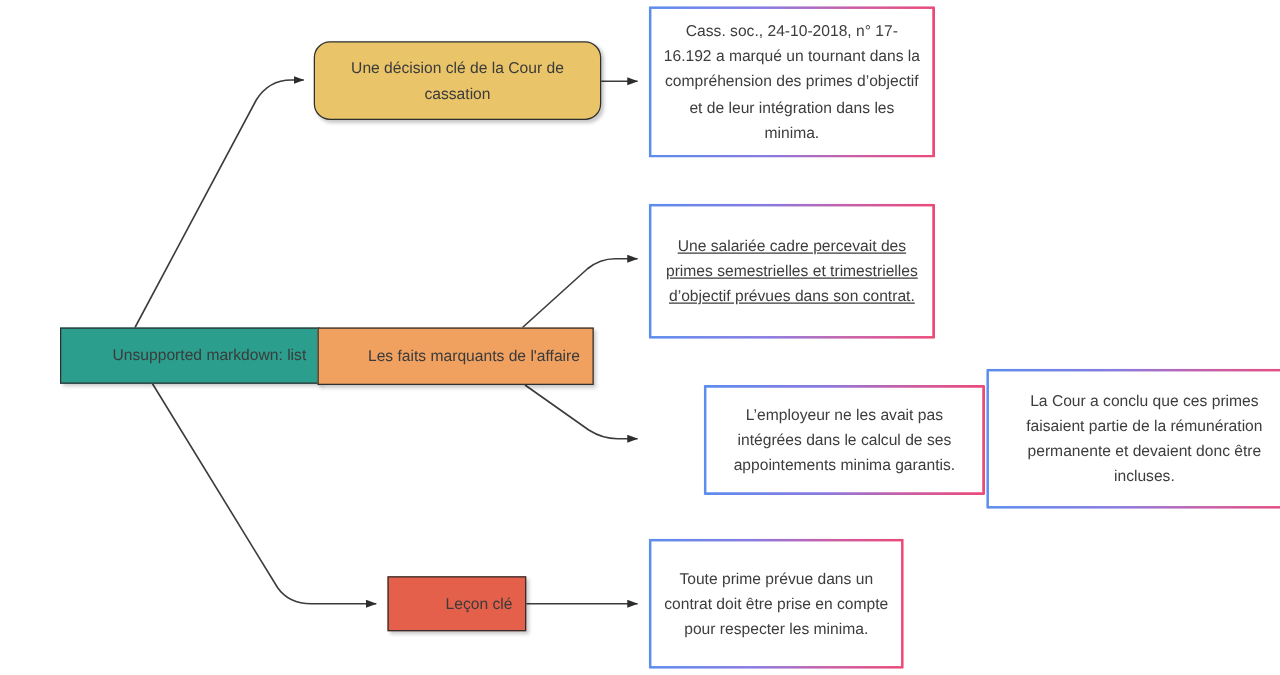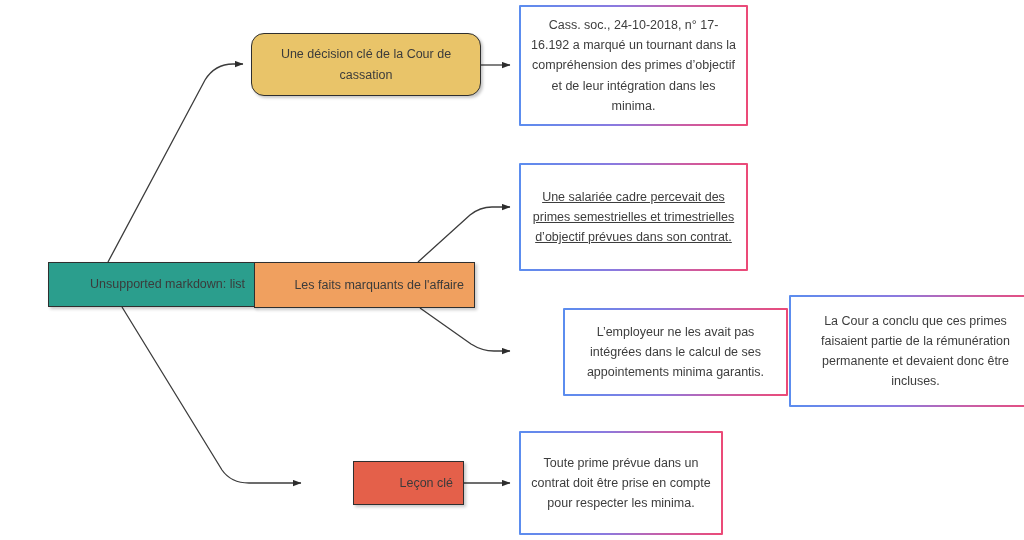--- a/index.html
+++ b/index.html
@@ -41,21 +41,21 @@
     z-index: 2;
   }
   
   .node.filled {
     border: 1.6px solid #2f2f2f;
     box-shadow: 2px 2px 3px rgba(0,0,0,0.22);
   }
   .node.root   { background: #2b9e8d; margin-left: 40px; }
   .node.gold   { background: #e9c469; border-radius: 13px; }
   .node.orange { background: #f0a05f; }
-  .node.red    { background: #e4604a; margin-left: 43px; }
+  .node.red    { background: #e4604a; }
 
   
   .node.leaf {
     background: #ffffff;
     border: 2px solid transparent;
     border-radius: 1px;
     background-image:
       linear-gradient(#ffffff, #ffffff),
       linear-gradient(90deg, #5b8def 0%, #8a7ae0 42%, #c75fa8 70%, #ec4a77 100%);
     background-origin: border-box;

